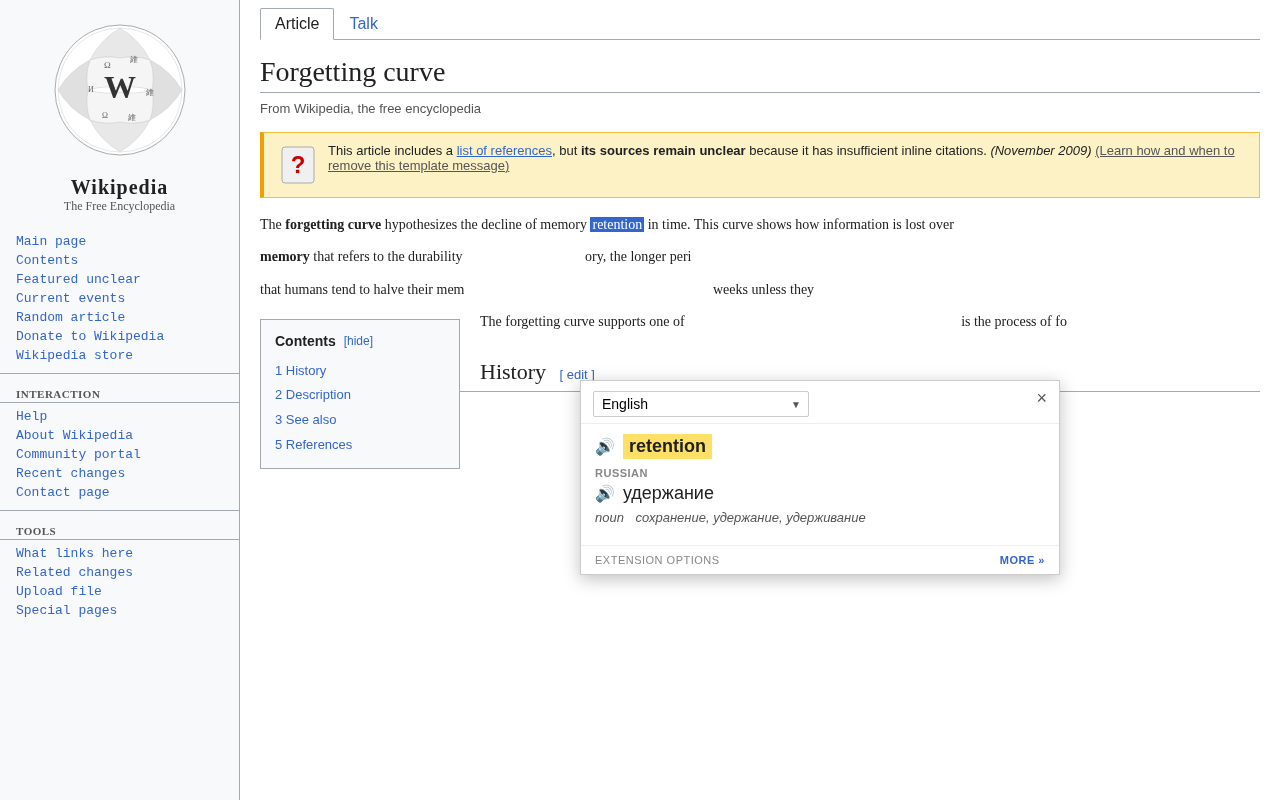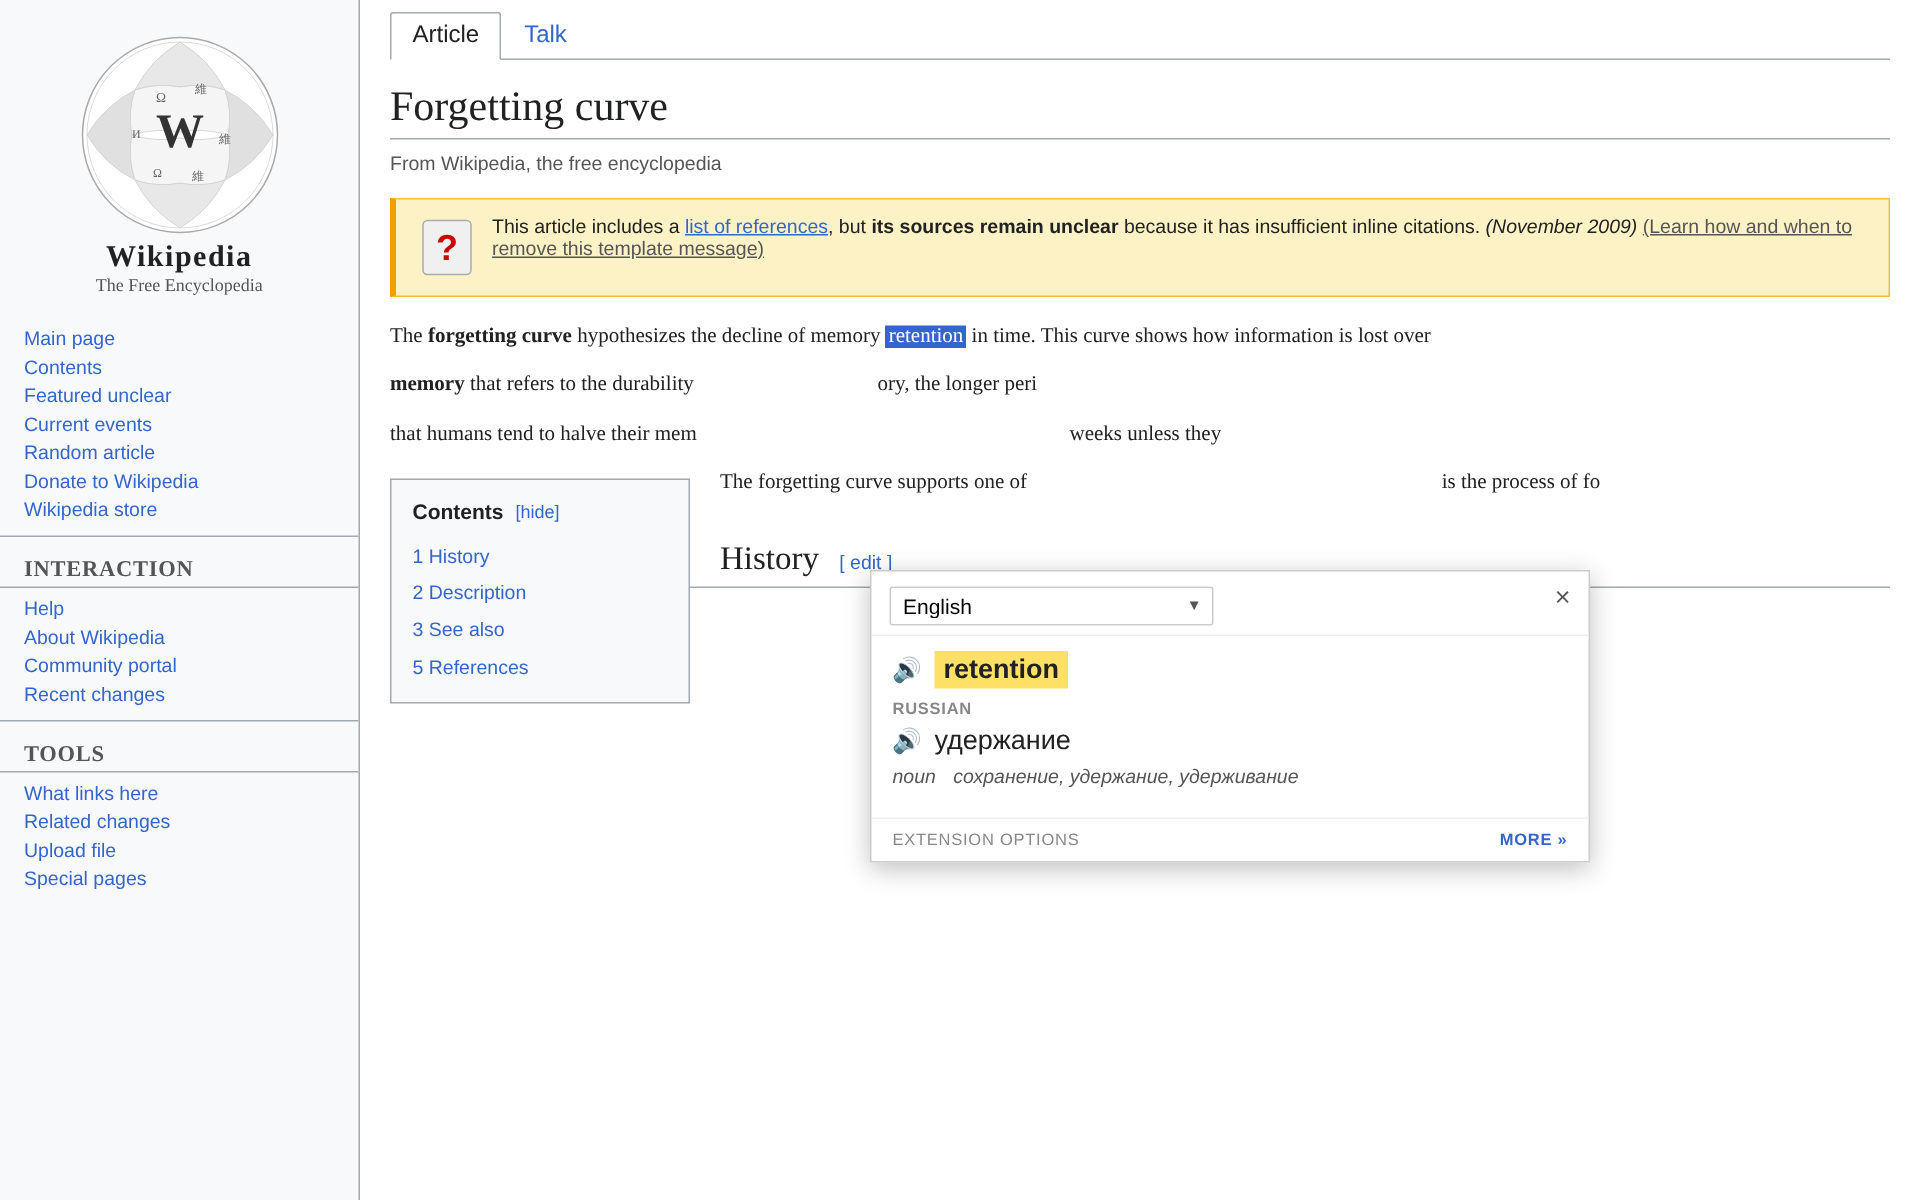--- a/index.html
+++ b/index.html
@@ -25,46 +25,46 @@
     }
     .wiki-globe {
       width: 140px;
       height: 140px;
     }
     .wiki-title {
       font-family: 'Linux Libertine', 'Georgia', serif;
       font-size: 20px;
       font-weight: bold;
       letter-spacing: 1px;
-      margin-top: 0;
+      margin-top: 16px;
     }
     .wiki-subtitle {
       font-size: 12px;
       color: #555;
     }
     .sidebar-section {
       margin-top: 10px;
     }
     .sidebar-section-header {
-      font-size: 15px;
+      font-size: 11px;
       font-weight: bold;
       color: #555;
       padding: 4px 16px 2px;
       text-transform: uppercase;
       letter-spacing: 0.5px;
       border-bottom: 1px solid #a2a9b1;
       margin-bottom: 4px;
     }
     .sidebar-link {
       display: block;
       padding: 2px 16px;
       color: #3366cc;
       text-decoration: none;
       font-size: 13px;
-      font-family: Liberation Sans, sans-serif;
+      font-family: Liberation Mono, monospace;
     }
     .sidebar-divider {
       border: none;
       border-top: 1px solid #a2a9b1;
       margin: 8px 0;
     }
 
     
     .main-content {
       flex: 1;
@@ -369,20 +369,21 @@
     </div>
 
     <hr class="sidebar-divider">
 
     <div class="sidebar-section">
       <div class="sidebar-section-header">Interaction</div>
       <a class="sidebar-link" href="#">Help</a>
       <a class="sidebar-link" href="#">About Wikipedia</a>
       <a class="sidebar-link" href="#">Community portal</a>
       <a class="sidebar-link" href="#">Recent changes</a>
+      <a class="sidebar-link" href="#">Contact page</a>
     </div>
 
     <hr class="sidebar-divider">
 
     <div class="sidebar-section">
       <div class="sidebar-section-header">Tools</div>
       <a class="sidebar-link" href="#">What links here</a>
       <a class="sidebar-link" href="#">Related changes</a>
       <a class="sidebar-link" href="#">Upload file</a>
       <a class="sidebar-link" href="#">Special pages</a>

